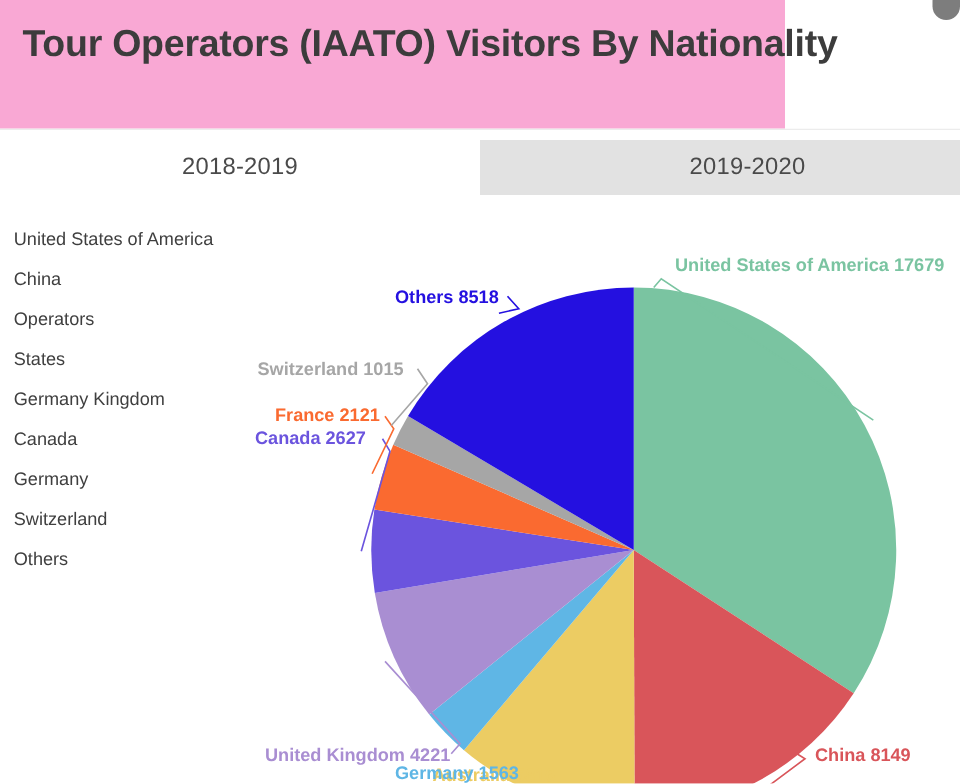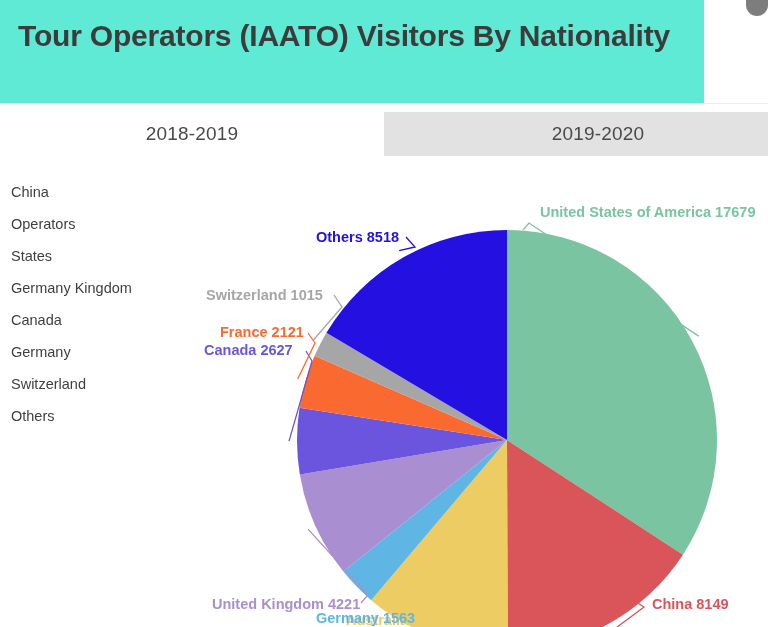--- a/index.html
+++ b/index.html
@@ -6,22 +6,22 @@
   html, body {
     width: 768px; height: 627px;
     background: #ffffff;
     font-family: "Liberation Sans", sans-serif;
     overflow: hidden;
   }
   #app { position: relative; width: 768px; height: 627px; background: #fff; }
 
   
   .header {
-    position: absolute; left: 0; top: 0; width: 704px; height: 103px;
-    background: #5eead4;
+    position: absolute; left: 0; top: 0; width: 628px; height: 103px;
+    background: #f9a8d4;
   }
   .page-title {
     position: absolute; left: 18px; top: 19px;
     font-size: 30px; font-weight: bold; color: #3c3c3c;
     letter-spacing: -0.2px; white-space: nowrap;
   }
 
   
   .scroll-thumb {
     position: absolute; right: 0px; top: -10px;
@@ -88,20 +88,23 @@
     <div class="tab tab-active">
       <span>2018-2019</span>
     </div>
     <div class="tab tab-inactive">
       <span>2019-2020</span>
     </div>
   </div>
 
   <div class="legend">
     <div class="legend-item">
+      <span>United States of America</span>
+    </div>
+    <div class="legend-item">
       <span>China</span>
     </div>
     <div class="legend-item">
       <span>Operators</span>
     </div>
     <div class="legend-item">
       <span>States</span>
     </div>
     <div class="legend-item">
       <span>Germany Kingdom</span>

